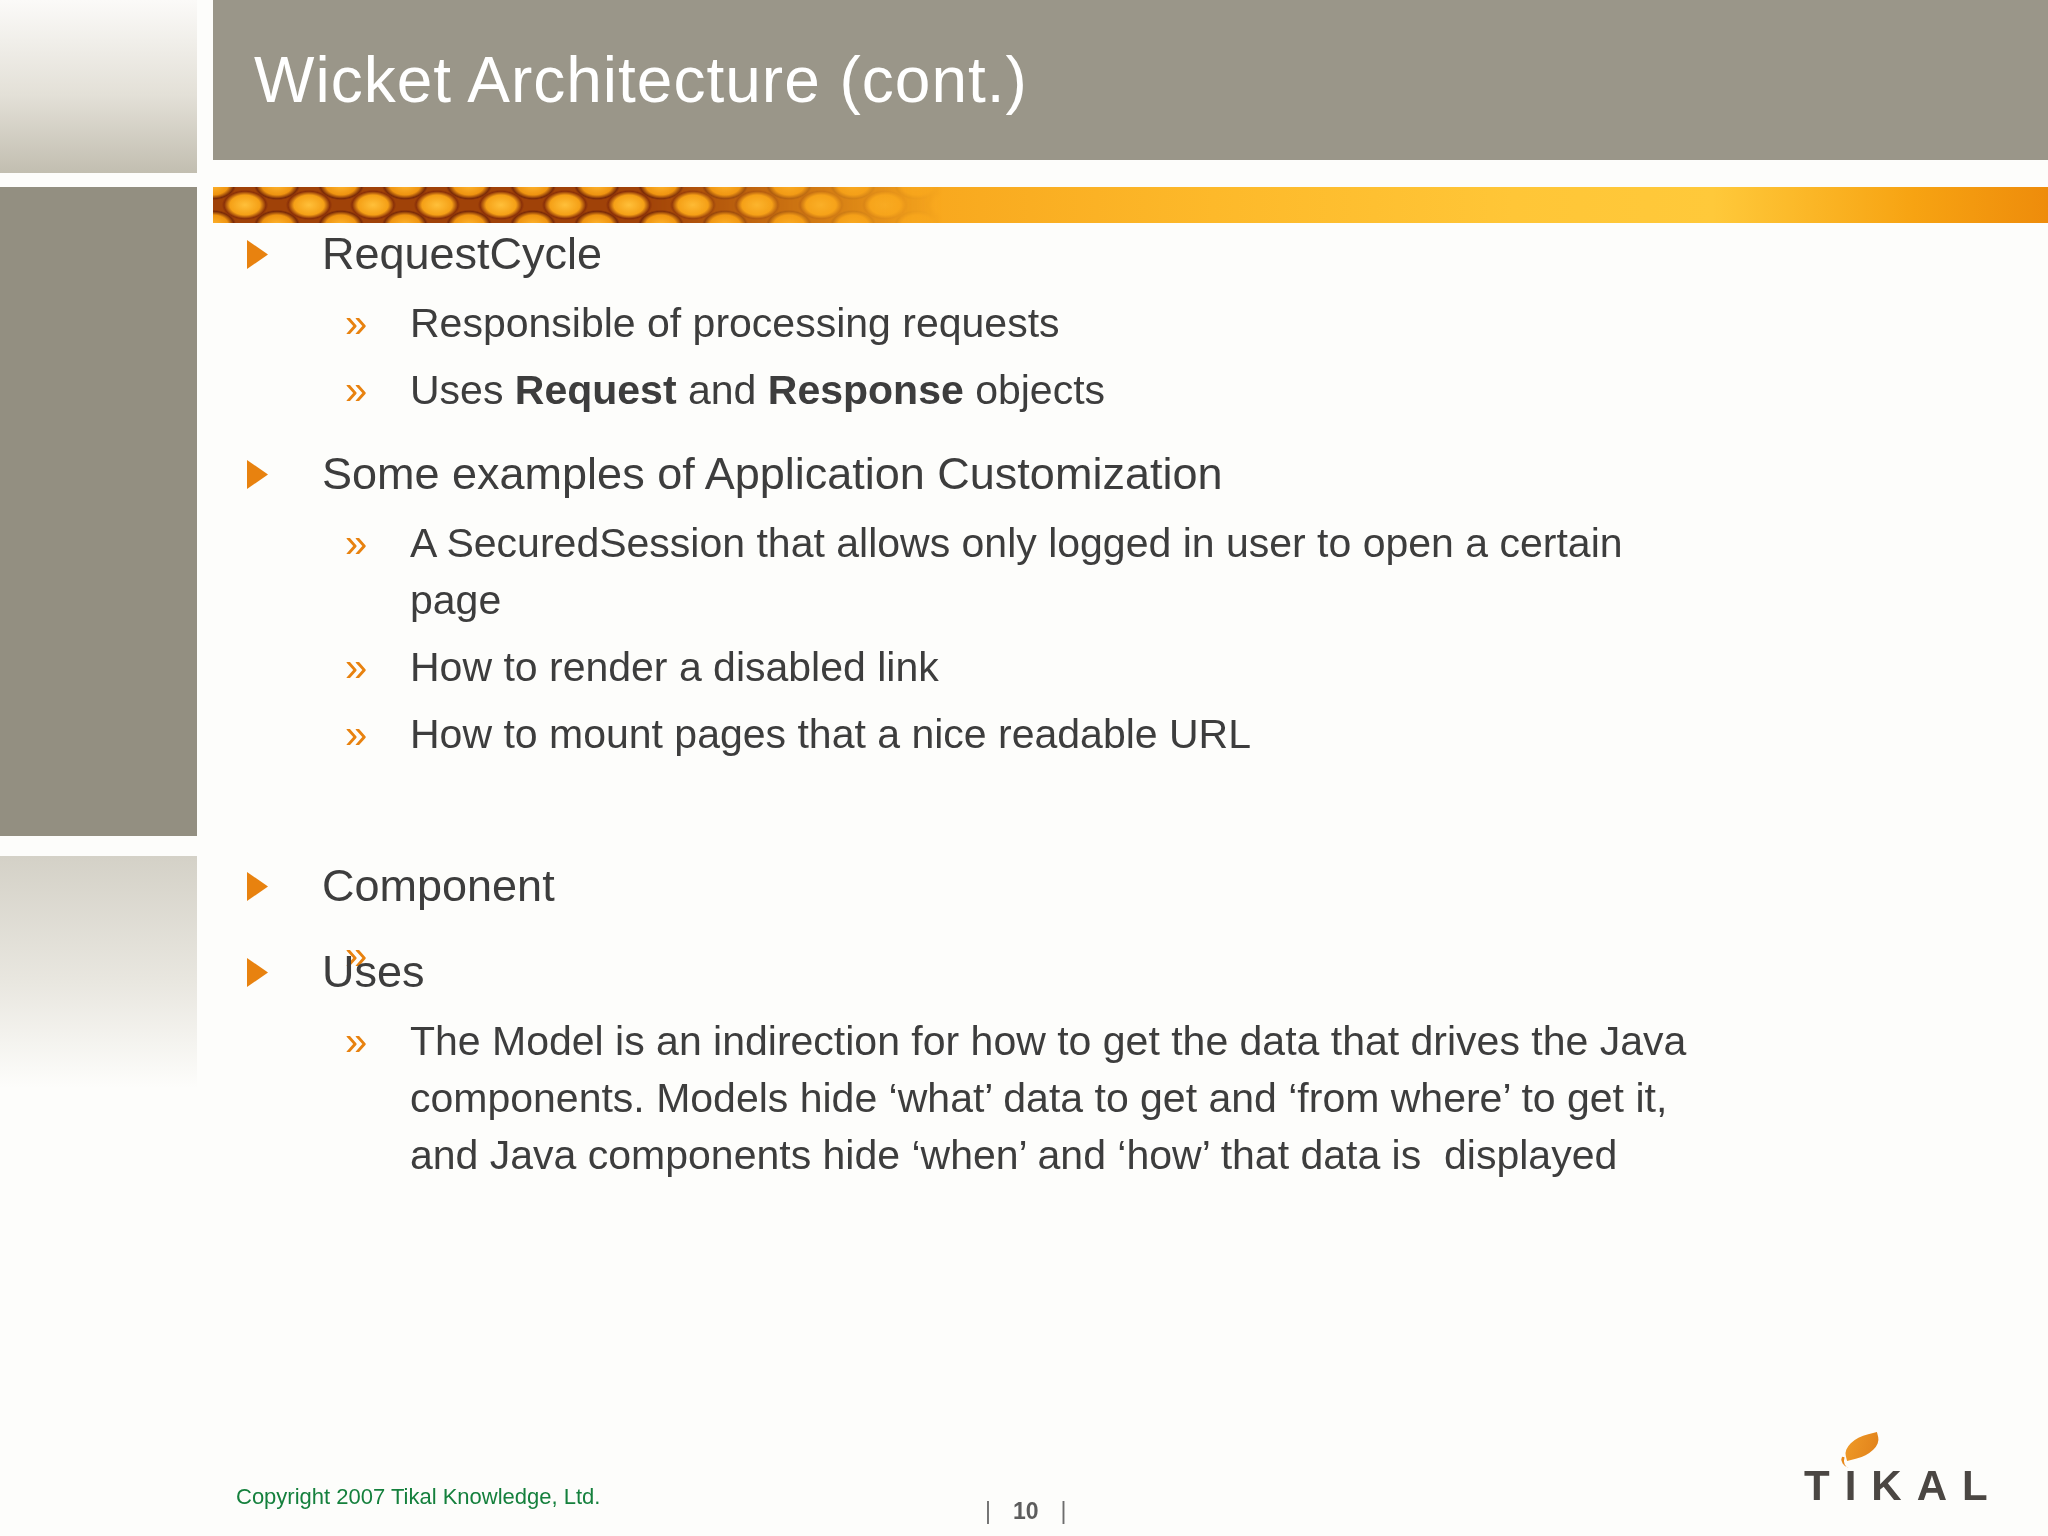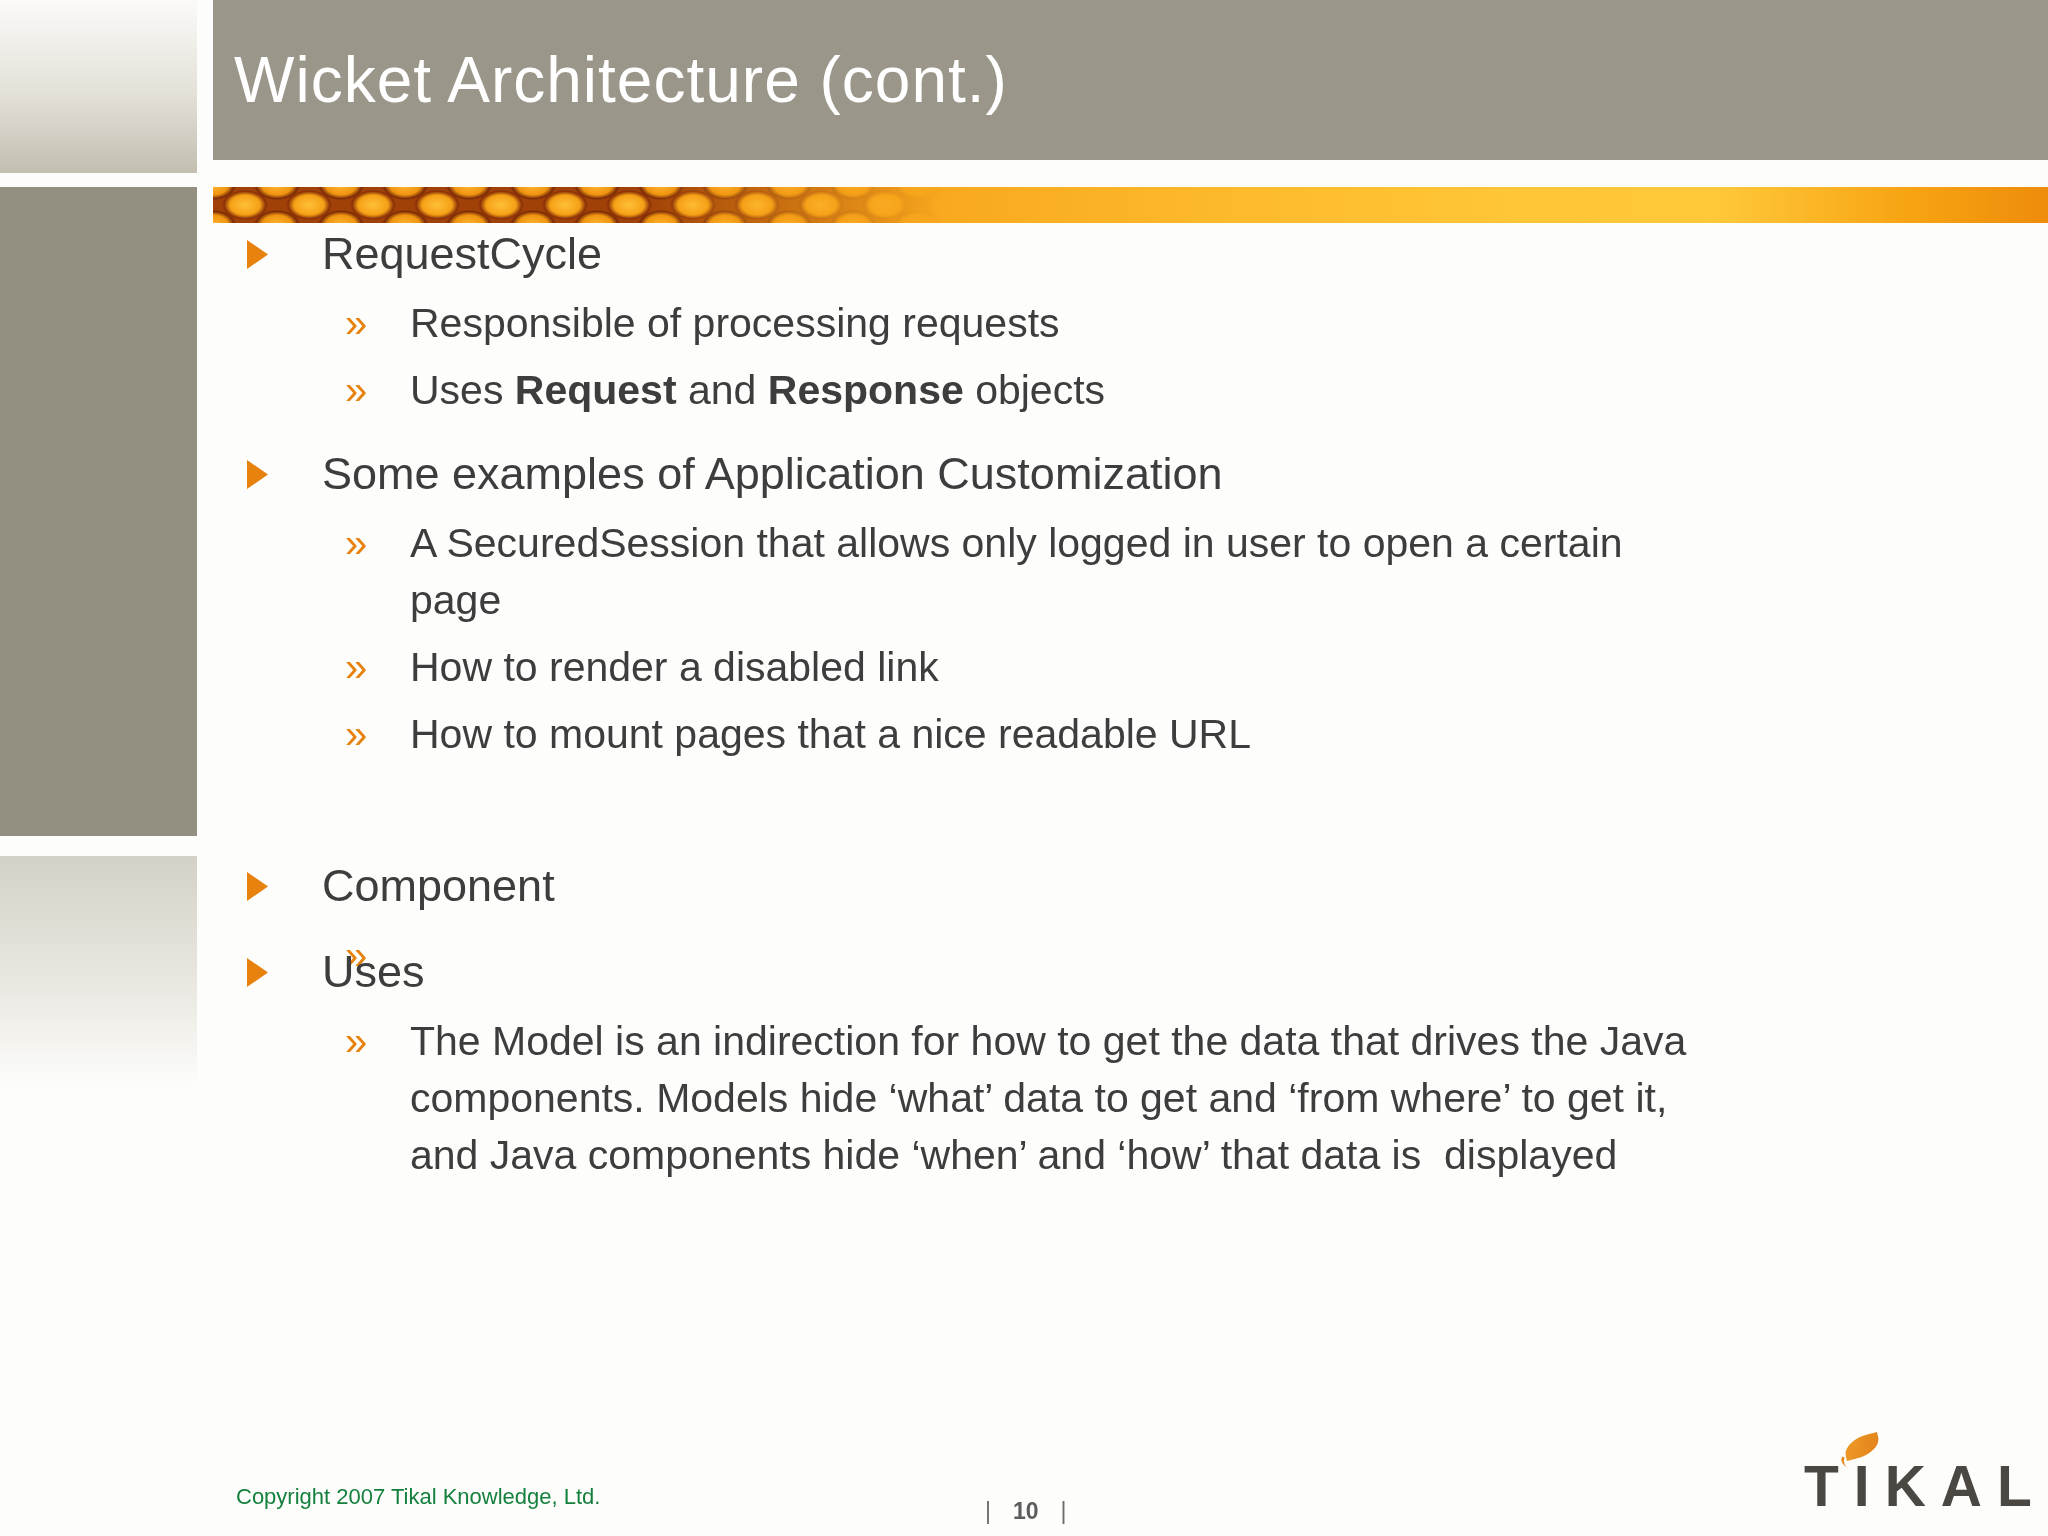--- a/index.html
+++ b/index.html
@@ -16,21 +16,21 @@
     position:absolute;left:0;top:187px;width:197px;height:649px;
     background:#938f81;
   }
   .side-grad{
     position:absolute;left:0;top:856px;width:197px;height:232px;
     background:linear-gradient(180deg,#d4d1c7 0%,#e9e7e0 55%,#fdfdfb 100%);
   }
   
   .header-band{
     position:absolute;left:213px;top:0;width:1835px;height:160px;
-    background:#9a9689;display:flex;align-items:center;padding-left:21px;
+    background:#9a9689;display:flex;align-items:center;padding-left:41px;
     box-sizing:border-box;
   }
   .title{
     color:#ffffff;font-size:64px;font-weight:400;letter-spacing:1px;
     white-space:nowrap;
   }
   
   .banner{
     position:absolute;left:213px;top:187px;width:1835px;height:36px;
     background:linear-gradient(90deg,#d97a10 0px,#eb8c10 180px,#f59e18 430px,
@@ -74,21 +74,21 @@
   }
   .page-indicator{
     position:absolute;left:985px;top:1482px;font-size:23px;color:#5d5d5d;
     display:flex;align-items:baseline;
   }
   .page-indicator .sep{color:#6d6d6d;}
   .page-indicator .num{margin:16px 22px;font-weight:bold;}
   
   .logo{position:absolute;left:1804px;top:1430px;width:244px;height:84px;}
   .logo-text{
-    position:absolute;left:0;bottom:2px;font-size:57px;font-weight:700;
+    position:absolute;left:0;bottom:2px;font-size:42px;font-weight:700;
     letter-spacing:15px;color:#4b4743;line-height:52px;
   }
   .leaf{
     position:absolute;left:40px;top:6px;width:36px;height:21px;
     background:linear-gradient(120deg,#f09c28,#e0801a);
     border-radius:75% 0 75% 0;
     transform:rotate(-14deg);
   }
   .leaf-stem{
     position:absolute;left:36px;top:28px;width:9px;height:9px;

